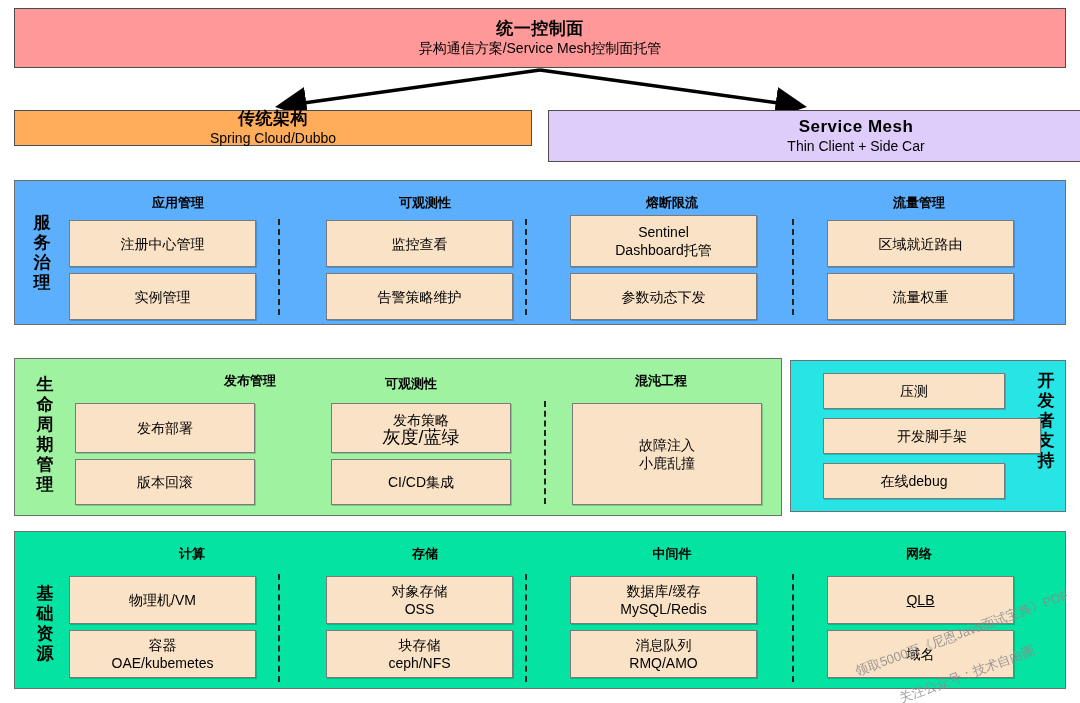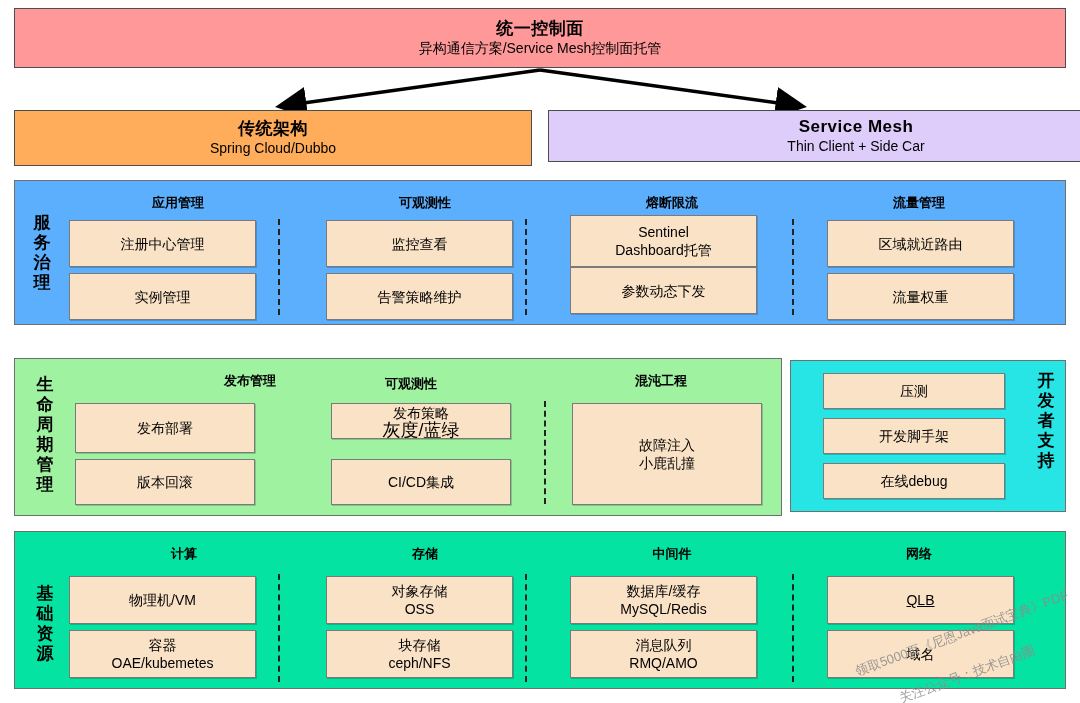--- a/index.html
+++ b/index.html
@@ -135,21 +135,21 @@
   <svg id="arrows" viewBox="0 0 1080 703">
     <defs>
       <marker id="ah" markerWidth="9" markerHeight="9" refX="7" refY="4.5" orient="auto">
         <path d="M0,0 L9,4.5 L0,9 z" fill="#000000"></path>
       </marker>
     </defs>
     <line x1="540" y1="70" x2="282" y2="106" stroke="#000000" stroke-width="3.5" marker-end="url(#ah)"></line>
     <line x1="540" y1="70" x2="800" y2="106" stroke="#000000" stroke-width="3.5" marker-end="url(#ah)"></line>
   </svg>
 
-  <div class="abs banner" style="left:14px; top:110px; width:518px; height:56px; background:#FFAD5B;">
+  <div class="abs banner" style="left:14px; top:110px; width:518px; height:36px; background:#FFAD5B;">
     <div class="t1">传统架构</div>
     <div class="t2">Spring Cloud/Dubbo</div>
   </div>
 
   <div class="abs banner" style="left:548px; top:110px; width:616px; height:52px; background:#DECDFB;">
     <div class="t1">Service Mesh</div>
     <div class="t2">Thin Client + Side Car</div>
   </div>
 
   <div class="abs panel panel-blue" style="left:14px; top:180px; width:1052px; height:145px;">
@@ -176,21 +176,21 @@
       <div>监控查看</div>
     </div>
     <div class="card" style="left:311px; top:92px; width:187px; height:47px;">
       <div>告警策略维护</div>
     </div>
 
     <div class="card" style="left:555px; top:34px; width:187px; height:52px;">
       <div>Sentinel</div>
       <div>Dashboard托管</div>
     </div>
-    <div class="card" style="left:555px; top:86px; width:187px; height:47px;">
+    <div class="card" style="left:555px; top:92px; width:187px; height:47px;">
       <div>参数动态下发</div>
     </div>
 
     <div class="card" style="left:812px; top:39px; width:187px; height:47px;">
       <div>区域就近路由</div>
     </div>
     <div class="card" style="left:812px; top:92px; width:187px; height:47px;">
       <div>流量权重</div>
     </div>
   </div>
@@ -205,54 +205,54 @@
 
     <div class="vsep" style="left:529px; top:42px; height:103px;"></div>
 
     <div class="card" style="left:60px; top:44px; width:180px; height:50px;">
       <div>发布部署</div>
     </div>
     <div class="card" style="left:60px; top:100px; width:180px; height:46px;">
       <div>版本回滚</div>
     </div>
 
-    <div class="card" style="left:316px; top:44px; width:180px; height:36px;">
+    <div class="card" style="left:316px; top:44px; width:180px; height:50px;">
       <div>发布策略</div>
       <div class="sub">灰度/蓝绿</div>
     </div>
     <div class="card" style="left:316px; top:100px; width:180px; height:46px;">
       <div>CI/CD集成</div>
     </div>
 
     <div class="card" style="left:557px; top:44px; width:190px; height:102px;">
       <div>故障注入</div>
       <div>小鹿乱撞</div>
     </div>
   </div>
 
   <div class="abs panel panel-cyan" style="left:790px; top:360px; width:276px; height:152px;">
 
     <div class="vlabel" style="right:8px; top:10px;">开发者支持</div>
 
     <div class="card" style="left:32px; top:12px; width:182px; height:36px;">
       <div>压测</div>
     </div>
-    <div class="card" style="left:32px; top:57px; width:182px; height:36px;">
+    <div class="card" style="left:32px; top:57px; width:218px; height:36px;">
       <div>开发脚手架</div>
     </div>
     <div class="card" style="left:32px; top:102px; width:182px; height:36px;">
       <div>在线debug</div>
     </div>
   </div>
 
   <div class="abs panel panel-teal" style="left:14px; top:531px; width:1052px; height:158px;">
 
     <div class="vlabel" style="left:19px; top:52px;font-family:Liberation Serif, serif;">基础资源</div>
 
-    <div class="colhead" style="left:69px; top:12px; width:200px;">计算</div>
+    <div class="colhead" style="left:77px; top:12px; width:200px;">计算</div>
     <div class="colhead" style="left:310px; top:12px; width:200px;">存储</div>
     <div class="colhead" style="left:557px; top:12px; width:200px;">中间件</div>
     <div class="colhead" style="left:804px; top:12px; width:200px;">网络</div>
 
     <div class="vsep" style="left:263px; top:42px; height:108px;"></div>
     <div class="vsep" style="left:510px; top:42px; height:108px;"></div>
     <div class="vsep" style="left:777px; top:42px; height:108px;"></div>
 
     <div class="card" style="left:54px; top:44px; width:187px; height:48px;">
       <div>物理机/VM</div>

